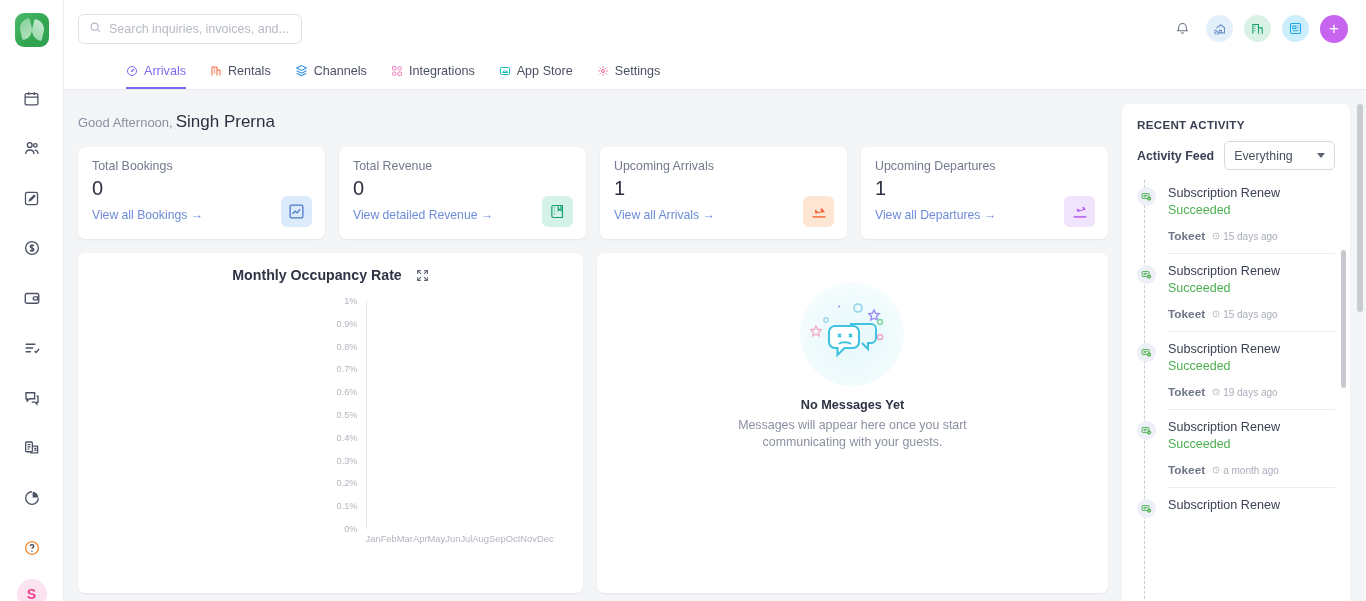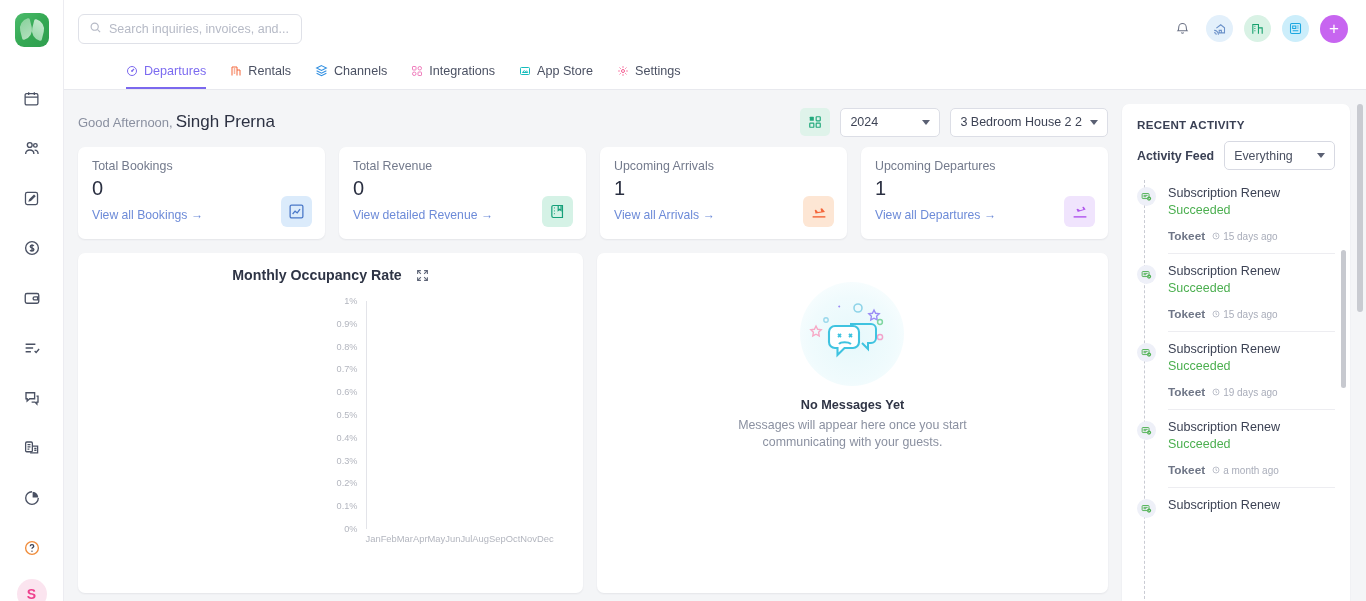--- a/index.html
+++ b/index.html
@@ -395,21 +395,21 @@
 
     <div class="tabsbar">
       <div class="tab active">
         <span>
           <svg width="12" height="12" viewBox="0 0 24 24" fill="none" stroke="#7b68ee" stroke-width="2">
             <circle cx="12" cy="12" r="9"></circle>
               <path d="M12 12l4-4" stroke-width="2.4"></path>
             <circle cx="12" cy="12" r="1.8" fill="#7b68ee" stroke="none"></circle>
           </svg>
           </span>
-        <span>Departures</span>
+        <span>Arrivals</span>
       </div>
       <div class="tab">
         <span>
           <svg width="12" height="12" viewBox="0 0 24 24" fill="none" stroke="#f4663a" stroke-width="2">
             <path d="M4 21V4h10v17"></path>
               <path d="M14 10h6v11"></path>
               <path d="M7.5 8h3M7.5 12h3M7.5 16h3"></path>
           </svg>
           </span>
         <span>Rentals</span>
@@ -457,38 +457,20 @@
 
     <div class="content">
 
       <div class="content-left">
 
         <div class="greet-row">
           <div class="greet">
             <span>Good Afternoon,</span><b>Singh Prerna</b>
           </div>
           <div class="greet-spacer"></div>
-          <div class="filters">
-            <div class="grid-toggle">
-              <svg width="14" height="14" viewBox="0 0 24 24" fill="none" stroke="currentColor" stroke-width="2">
-                <rect x="3" y="3" width="7" height="7" rx="1" fill="currentColor" stroke="none"></rect>
-                <rect x="14" y="3" width="7" height="7" rx="1"></rect>
-                <rect x="3" y="14" width="7" height="7" rx="1"></rect>
-                <rect x="14" y="14" width="7" height="7" rx="1"></rect>
-              </svg>
-            </div>
-            <div class="select-box select-year">
-              <span>2024</span>
-              <span class="caret"></span>
-            </div>
-            <div class="select-box select-prop">
-              <span>3 Bedroom House 2 2</span>
-              <span class="caret"></span>
-            </div>
-          </div>
         </div>
 
         <div class="stats">
 
           <div class="stat-card">
             <div class="stat-title">Total Bookings</div>
             <div class="stat-value">0</div>
             <div class="stat-link">View all Bookings →</div>
             <div class="stat-icon si-blue">
               <svg width="17" height="17" viewBox="0 0 24 24" fill="none" stroke="currentColor" stroke-width="1.8">

